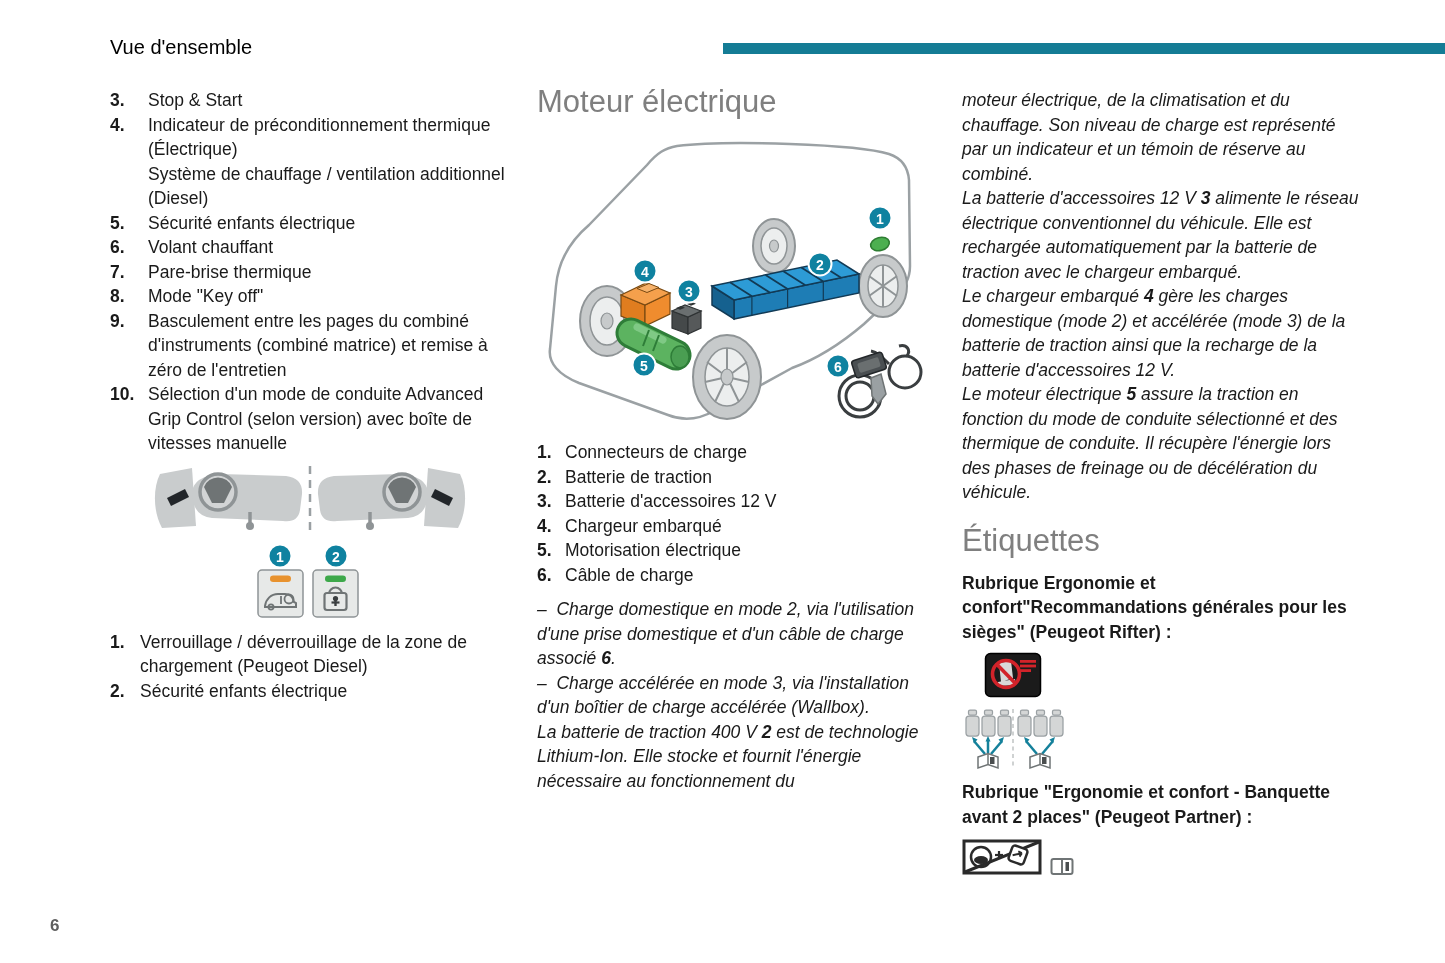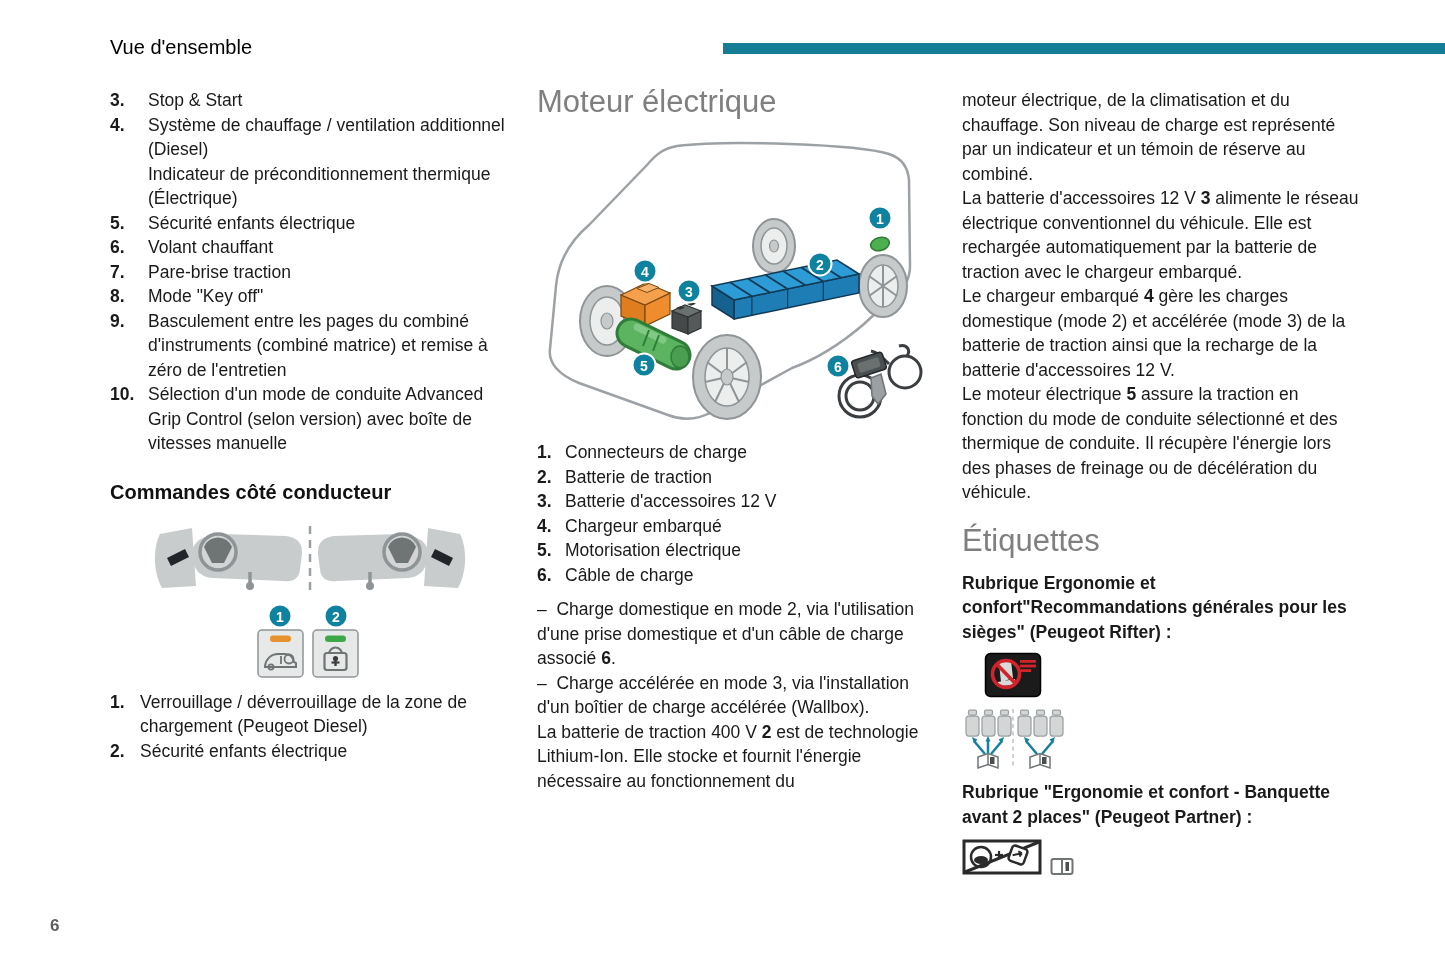--- a/index.html
+++ b/index.html
@@ -17,21 +17,21 @@
   .nlist{margin:0;}
   .nitem{display:flex;align-items:flex-start;}
   .nnum{flex:none;width:38px;font-weight:700;}
   .nlist2 .nnum{width:30px;}
   .nlistm .nnum{width:28px;}
   .ntext{flex:1;}
   .blk{display:block;}
   .grayhead{font-size:31px;line-height:36px;font-weight:400;color:#7f7f7f;margin:0;}
   .etiq{margin:18px 0 12px 0;}
   .subhead{font-size:20px;line-height:24px;font-weight:700;color:#111;margin:24px 0 12px 0;}
-  .paras{margin-top:10px;}
+  .paras{margin-top:10px;font-style:italic;}
   .paras p{margin:0;}
   .boldlabel{font-weight:700;margin:0;}
   .controls-illus{display:block;margin:0 0 6px 30px;}
   .car-diagram{display:block;margin-top:14px;margin-bottom:8px;}
   .iconA{display:block;margin:8px 0 8px 22px;}
   .iconSeats{display:block;margin:4px 0 8px 0;}
   .iconBrow{display:flex;align-items:flex-end;gap:6px;margin-top:8px;}
   .pagenum{position:absolute;left:50px;top:916px;font-size:17px;font-weight:700;color:#5f5f5f;}
   svg text.badge{fill:#ffffff;font-weight:700;font-size:14px;text-anchor:middle;dominant-baseline:central;font-family:"Liberation Sans",sans-serif;}
 </style>
@@ -45,51 +45,50 @@
 
   <div class="col" id="col1">
     <div class="nlist">
       <div class="nitem">
           <span class="nnum">3.</span>
           <span class="ntext">Stop &amp; Start</span>
         </div>
       <div class="nitem">
           <span class="nnum">4.</span>
           <span class="ntext">
+            <span class="blk">Indicateur de préconditionnement thermique (Électrique)</span>
             <span class="blk">Système de chauffage / ventilation additionnel (Diesel)</span>
-            <span class="blk">Indicateur de préconditionnement thermique (Électrique)</span>
           </span>
         </div>
       <div class="nitem">
           <span class="nnum">5.</span>
           <span class="ntext">Sécurité enfants électrique</span>
         </div>
       <div class="nitem">
           <span class="nnum">6.</span>
           <span class="ntext">Volant chauffant</span>
         </div>
       <div class="nitem">
           <span class="nnum">7.</span>
-          <span class="ntext">Pare-brise traction</span>
+          <span class="ntext">Pare-brise thermique</span>
         </div>
       <div class="nitem">
           <span class="nnum">8.</span>
           <span class="ntext">Mode "Key off"</span>
         </div>
       <div class="nitem">
           <span class="nnum">9.</span>
           <span class="ntext">Basculement entre les pages du combiné d'instruments (combiné matrice) et remise à zéro de l'entretien</span>
         </div>
       <div class="nitem">
           <span class="nnum">10.</span>
           <span class="ntext">Sélection d'un mode de conduite Advanced Grip Control (selon version) avec boîte de vitesses manuelle</span>
         </div>
     </div>
 
-    <h3 class="subhead">Commandes côté conducteur</h3>
 
     <svg class="controls-illus" width="340" height="168" viewBox="0 0 340 168">
 
       <g>
         <path d="M20 18 L52 12 L56 70 L22 72 C14 58 12 34 20 18 Z" fill="#c9cccd"></path>
         <path d="M27 42 L45 33 L49 41 L31 50 Z" fill="#22262a"></path>
         <path d="M52 36 Q54 20 80 18 L146 20 Q163 22 162 38 L160 54 Q158 67 143 65 L72 62 Q52 60 52 36 Z" fill="#c9cccd"></path>
         <circle cx="78" cy="36" r="18" fill="#d2d4d5" stroke="#8f9496" stroke-width="3.5"></circle>
         <path d="M64 31 A15 15 0 0 1 92 31 L84 47 L72 47 Z" fill="#6f7475"></path>
         <line x1="110" y1="56" x2="110" y2="67" stroke="#8f9496" stroke-width="3.5"></line>

